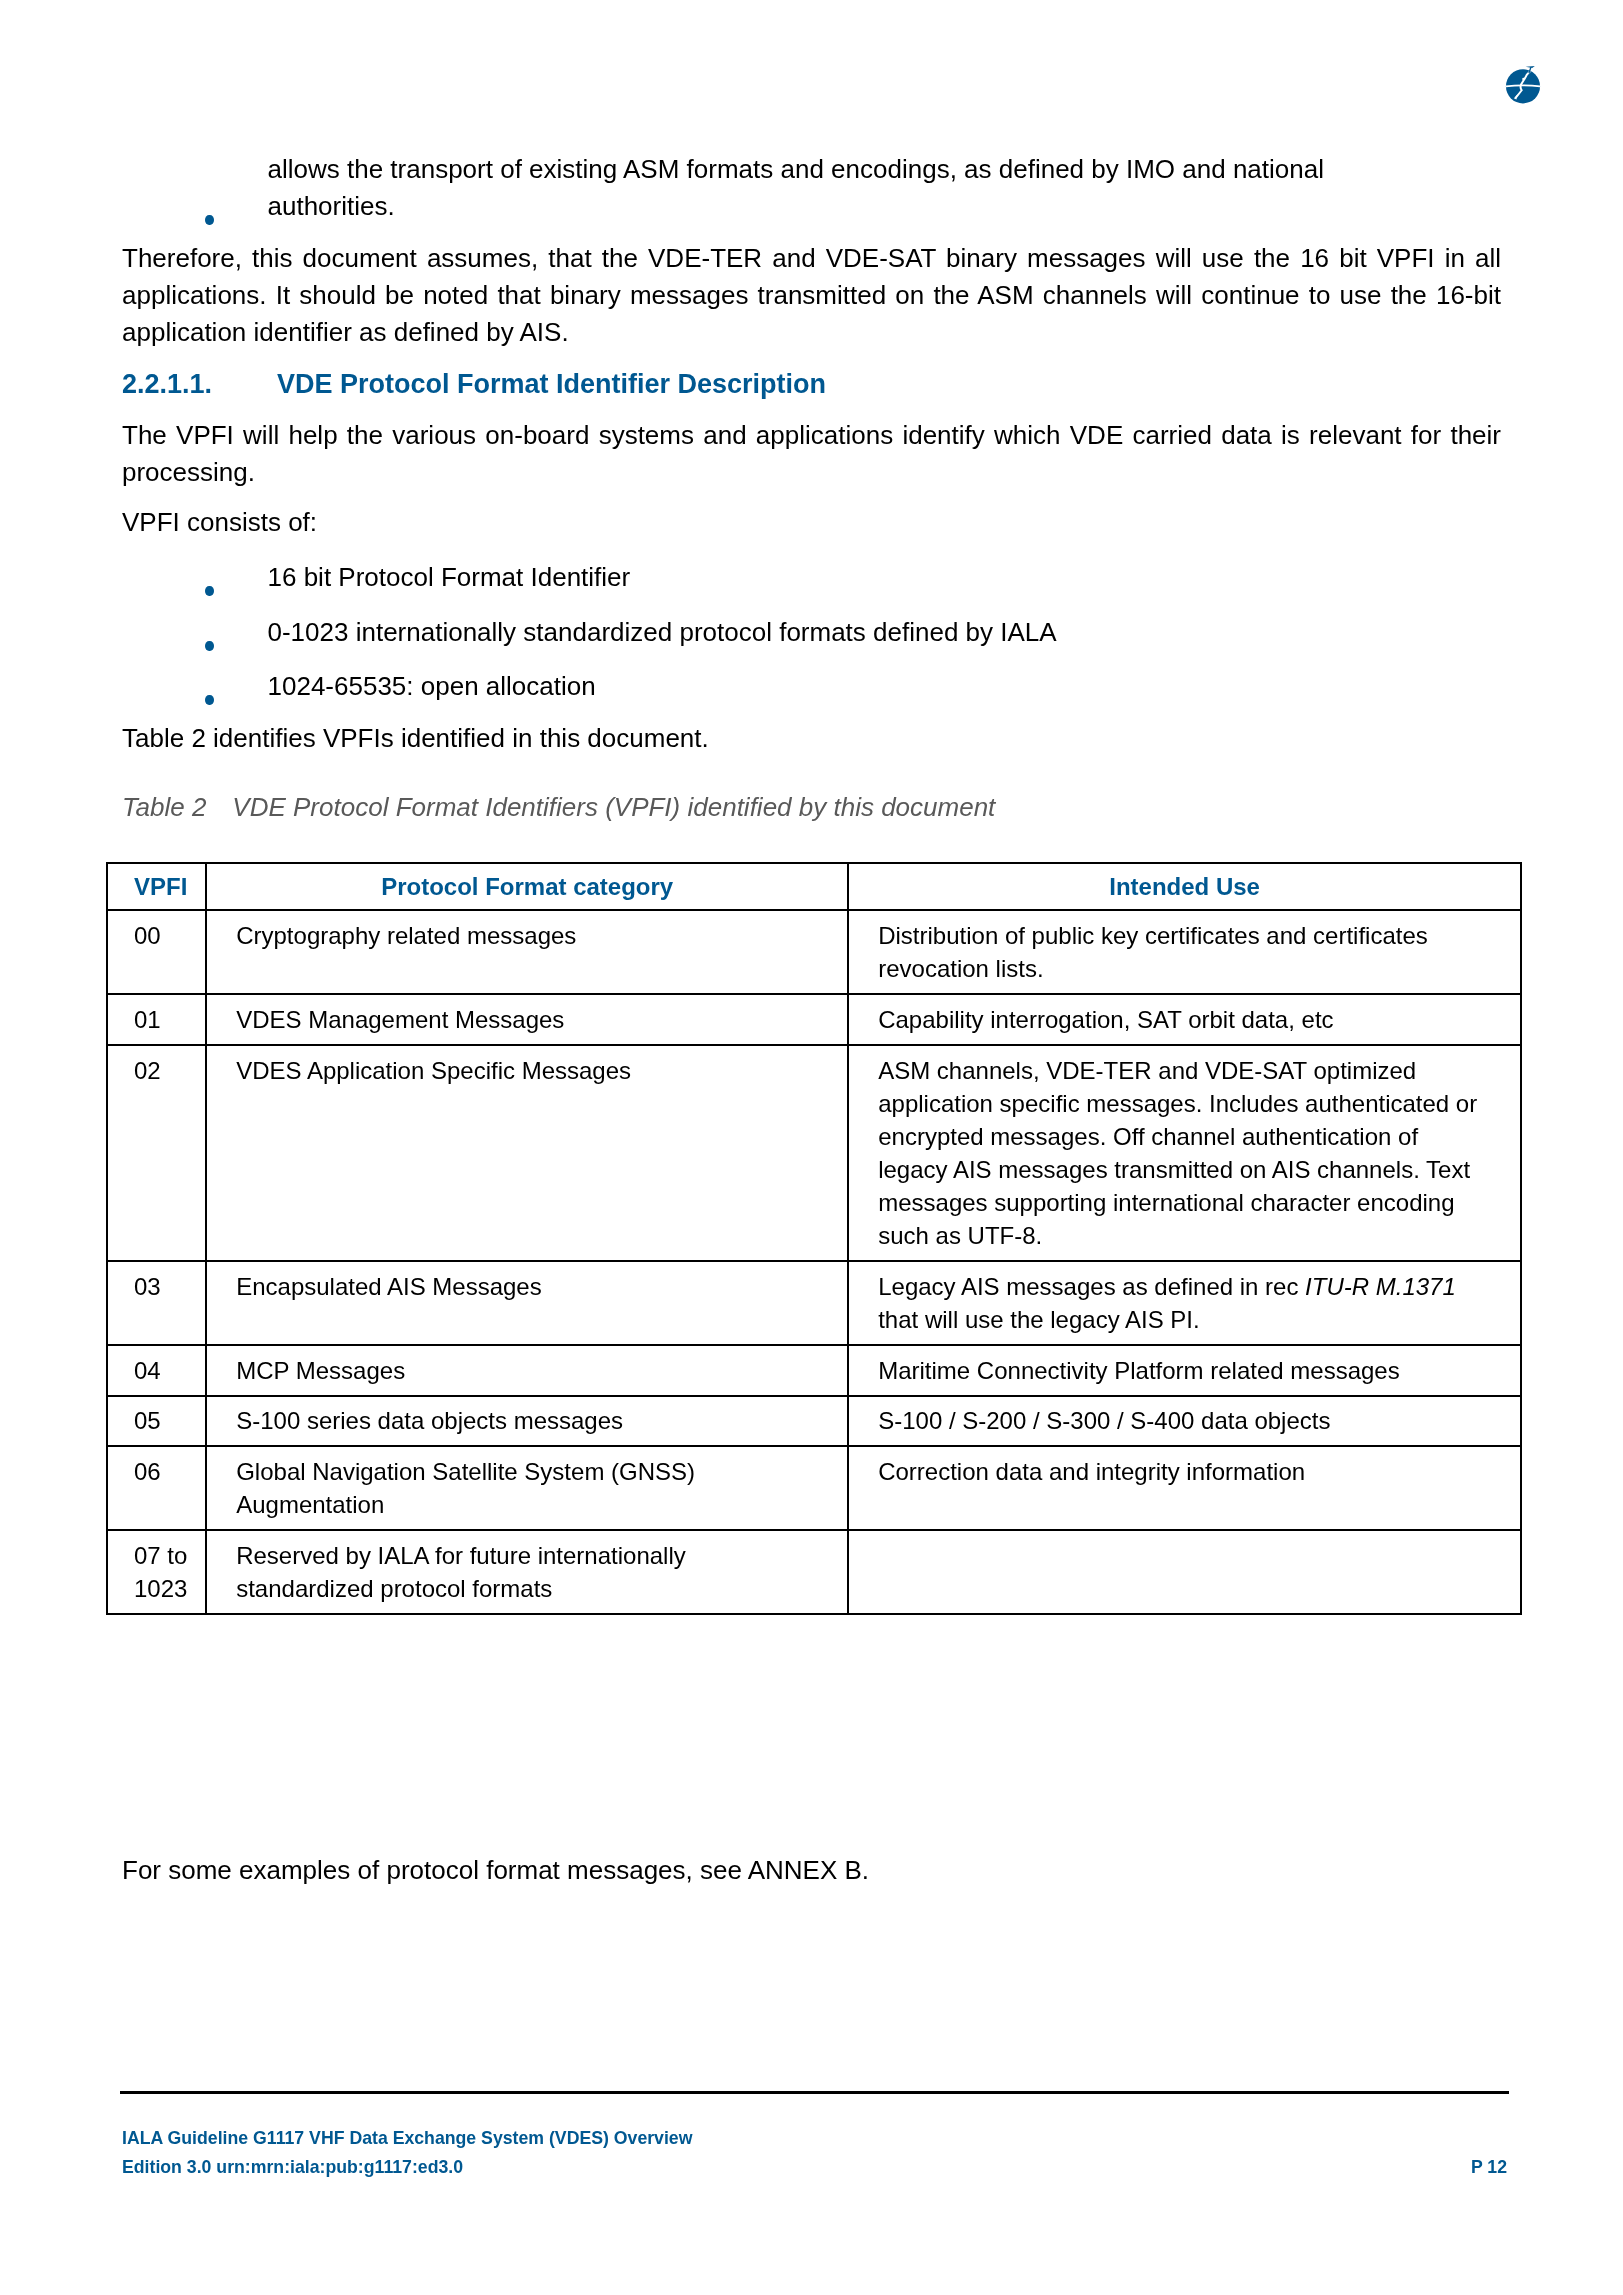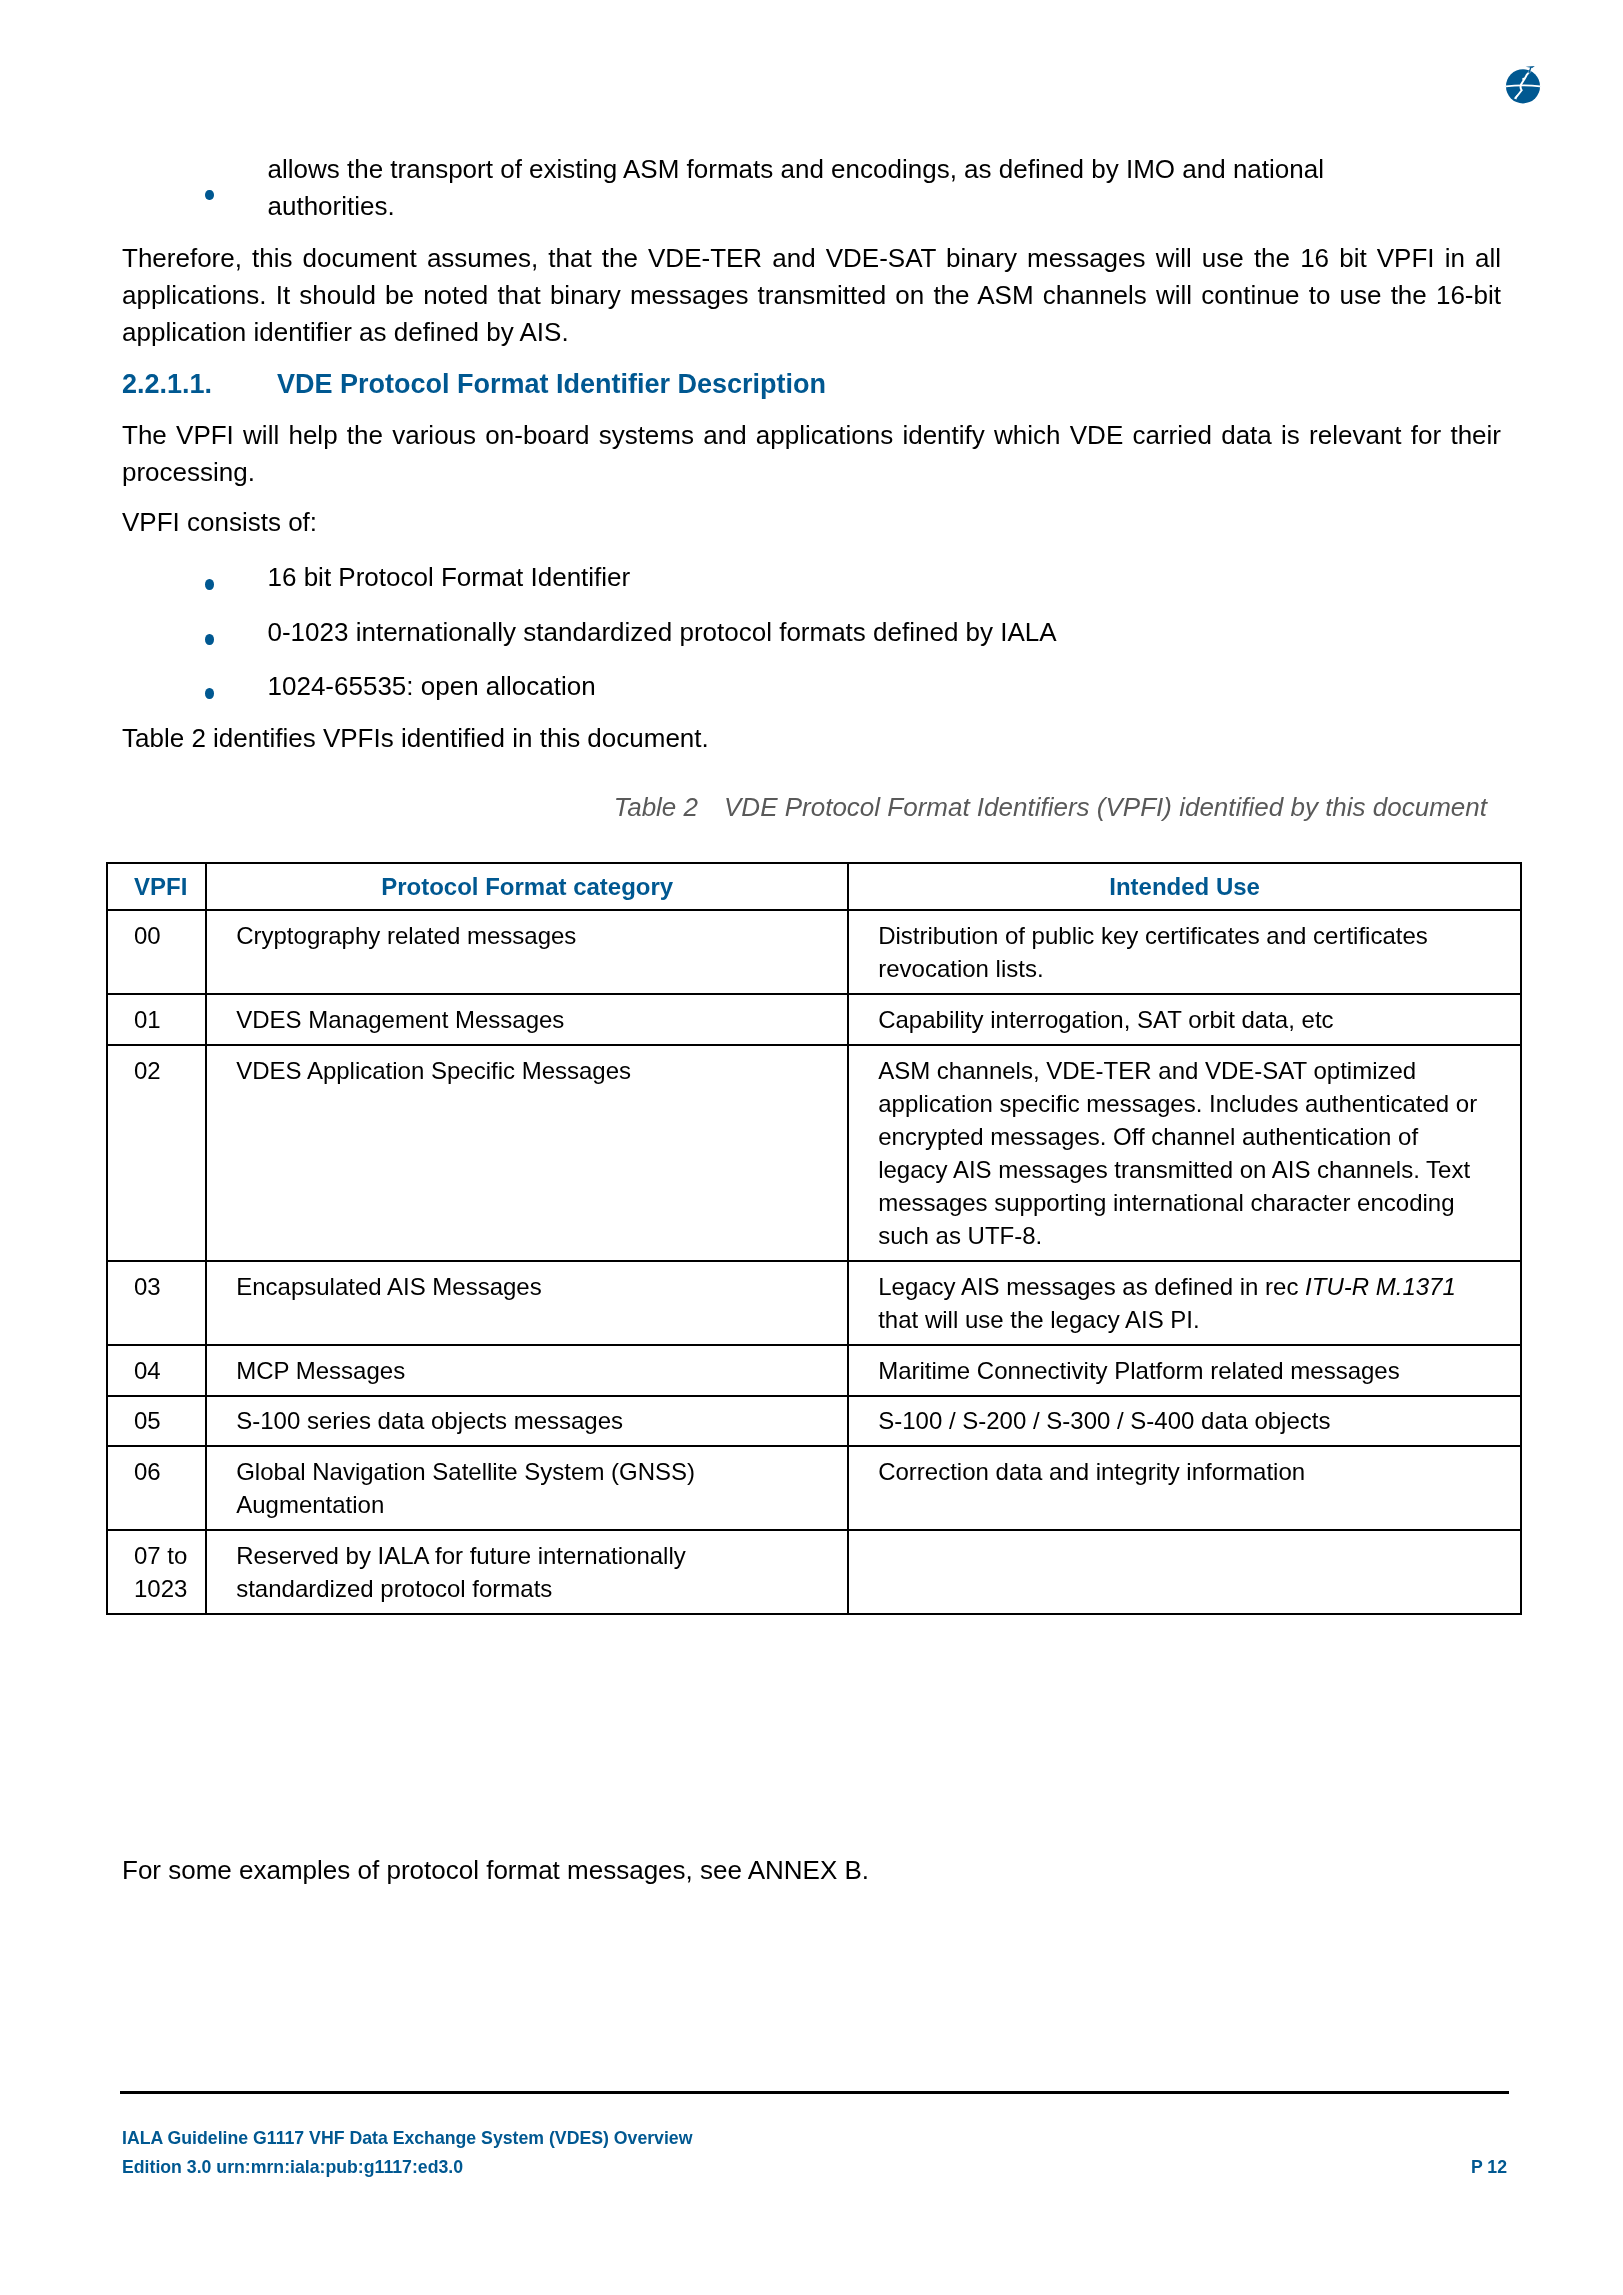--- a/index.html
+++ b/index.html
@@ -7,32 +7,32 @@
       width: 1623px; height: 2295px; position: relative; overflow: hidden;
       font-family: "Liberation Sans", sans-serif; color: #000;
     }
     .abs { position: absolute; }
     .body-text { font-size: 26px; line-height: 37px; }
     .justify { text-align: justify; }
     .blue { color: #005891; }
 
     #logo { left: 1502px; top: 64px; width: 42px; height: 42px; }
 
-    .bullet-row { position: absolute; display: flex; align-items: center; }
+    .bullet-row { position: absolute; display: flex; align-items: flex-end; }
     .bullet-dot {
       width: 8.5px; height: 10.5px; border-radius: 50%; background: #005891;
       margin-top: 14.4px; flex: 0 0 auto;
     }
     .bullet-text { font-size: 26px; line-height: 37px; }
 
     #heading { left: 122px; top: 366px; font-size: 27px; font-weight: bold; line-height: 37px; }
     #heading .num { display: inline-block; width: 155px; }
 
     #caption {
-      left: 108px; width: 1379px; top: 789px; text-align: right;
+      left: 122px; width: 1379px; top: 789px; text-align: left;
       font-size: 26px; font-style: italic; color: #595959; line-height: 37px;
     }
     #caption .sep { display: inline-block; width: 26px; }
 
     table#vpfi-table {
       position: absolute; left: 106px; top: 862px; width: 1416px;
       border-collapse: collapse; font-size: 24px; line-height: 33px;
     }
     #vpfi-table th, #vpfi-table td {
       border: 2.6px solid #000; vertical-align: top; text-align: left;

